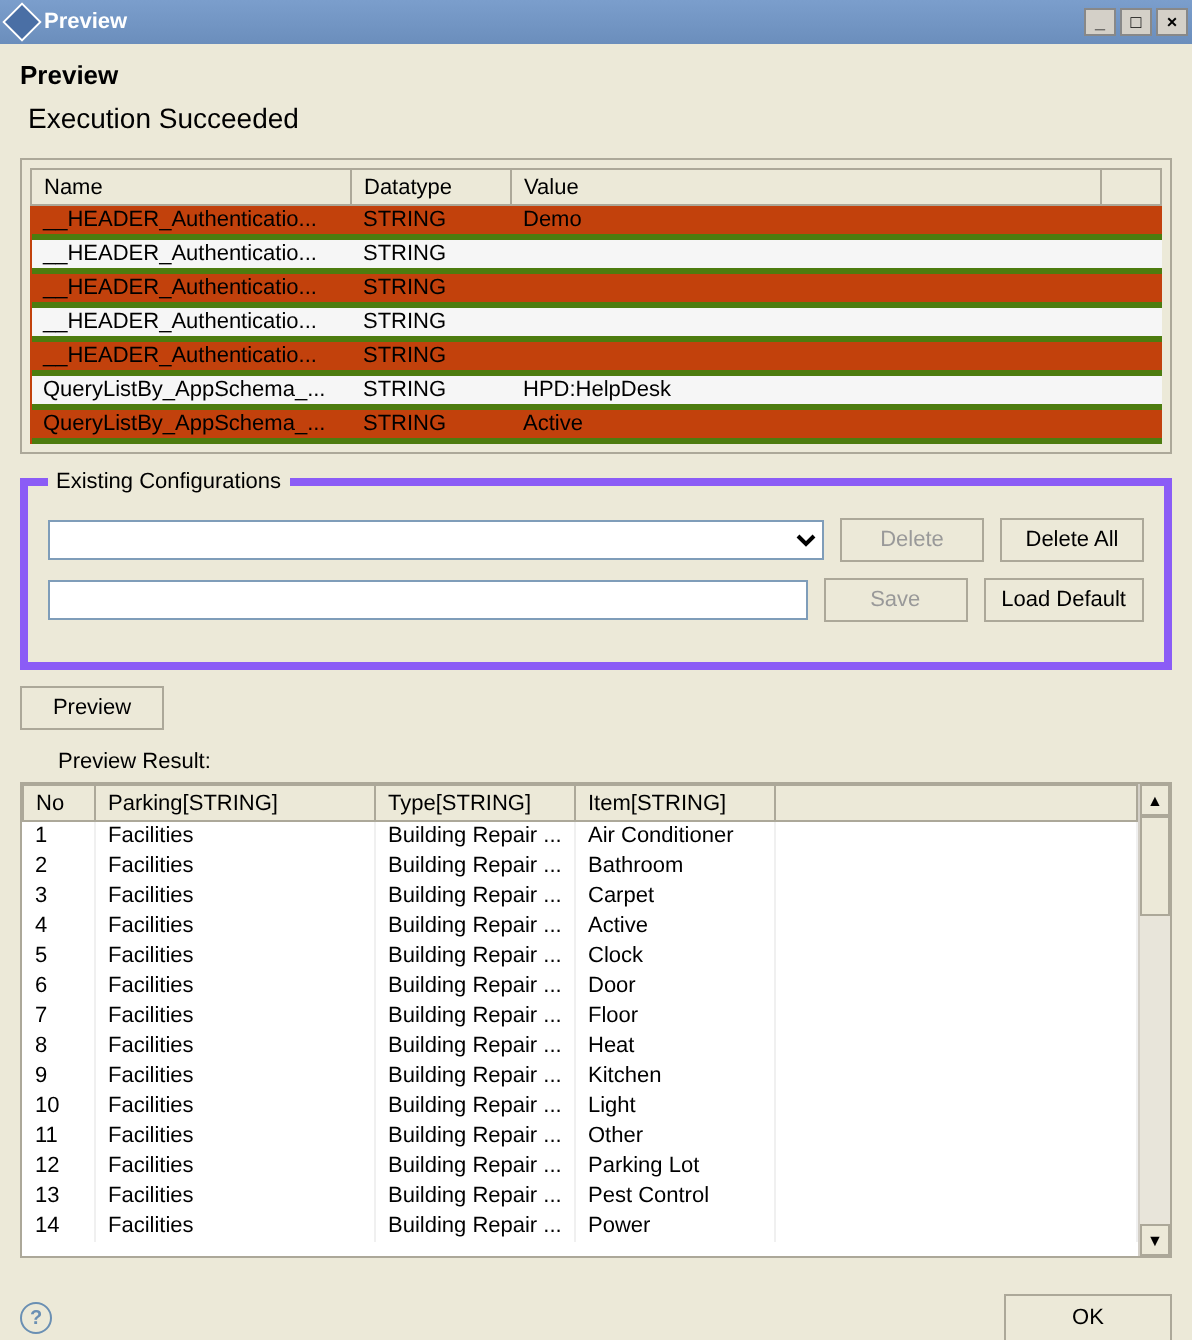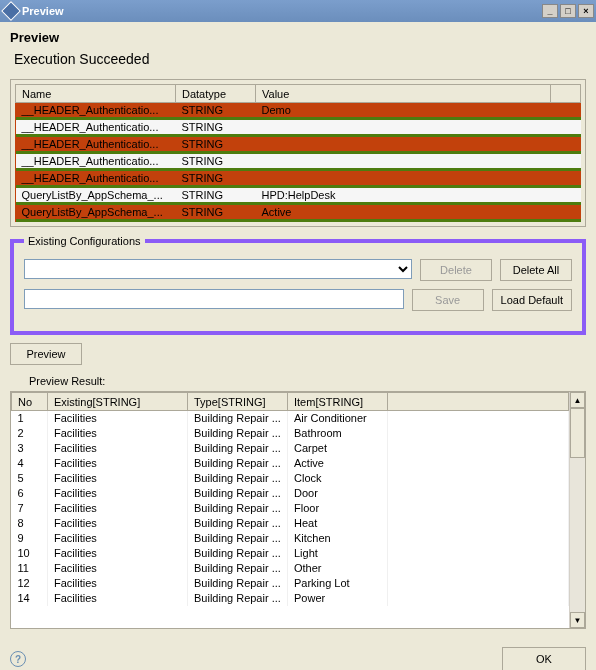--- a/index.html
+++ b/index.html
@@ -73,21 +73,21 @@
   .col-name { width: 160px; }
   .col-dt { width: 80px; }
   .col-val { width: auto; }
 
   fieldset {
     border: 4px solid #8b5cf6;
     padding: 12px 10px;
     margin-bottom: 8px;
   }
   fieldset legend { padding: 0 4px; font-size: 11px; }
-  .cfg-row { display: flex; gap: 8px; margin-bottom: 8px; }
+  .cfg-row { display: flex; align-items: center; gap: 8px; margin-bottom: 8px; }
   .cfg-row select, .cfg-row input[type=text] {
     flex: 1;
     height: 20px;
     border: 1px solid #7f9db9;
     font-size: 11px;
     padding: 1px 2px;
     background: #fff;
   }
   .btn {
     min-width: 72px;
@@ -267,21 +267,21 @@
   </div>
 
   <div class="result-label">Preview Result:</div>
 
   <div class="result-wrap">
     <div class="result-table">
       <table class="grid2">
         <thead>
           <tr>
             <th class="c-no">No</th>
-            <th class="c-cat">Existing[STRING]</th>
+            <th class="c-cat">Parking[STRING]</th>
             <th class="c-type">Type[STRING]</th>
             <th class="c-item">Item[STRING]</th>
             <th></th>
           </tr>
         </thead>
         <tbody id="result-body">
             <tr>
               <td>1</td>
               <td>Facilities</td>
               <td>Building Repair ...</td>
@@ -356,20 +356,27 @@
               <td>Facilities</td>
               <td>Building Repair ...</td>
               <td>Other</td>
               <td></td>
             </tr>
             <tr>
               <td>12</td>
               <td>Facilities</td>
               <td>Building Repair ...</td>
               <td>Parking Lot</td>
+              <td></td>
+            </tr>
+            <tr>
+              <td>13</td>
+              <td>Facilities</td>
+              <td>Building Repair ...</td>
+              <td>Pest Control</td>
               <td></td>
             </tr>
             <tr>
               <td>14</td>
               <td>Facilities</td>
               <td>Building Repair ...</td>
               <td>Power</td>
               <td></td>
             </tr>
           </tbody>

